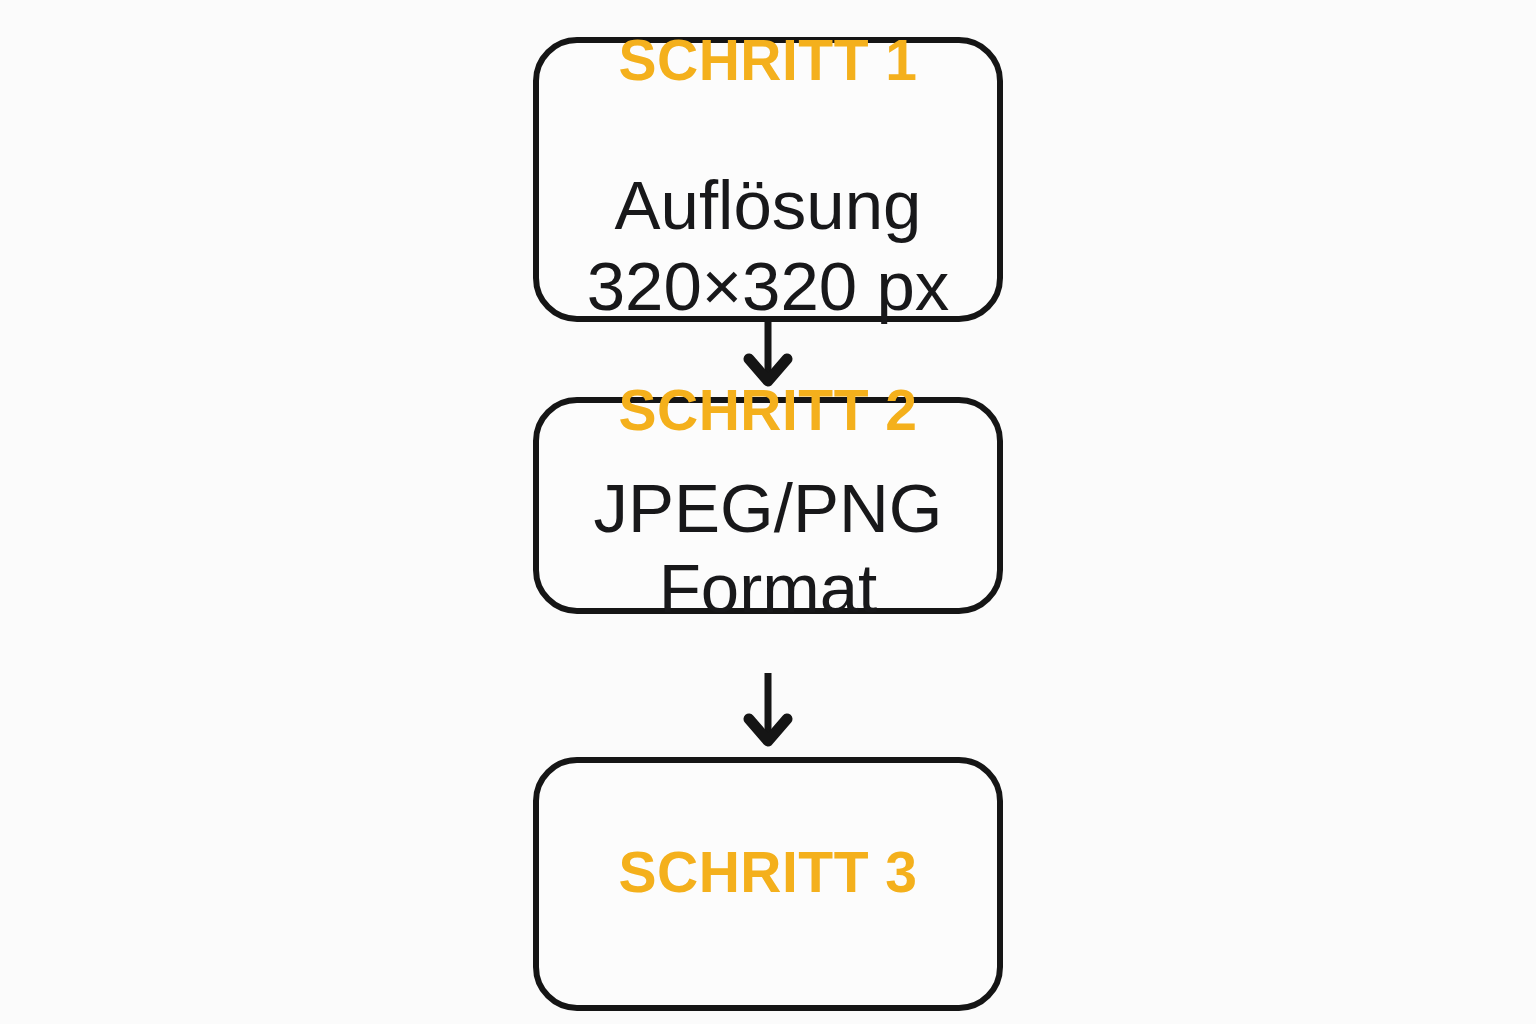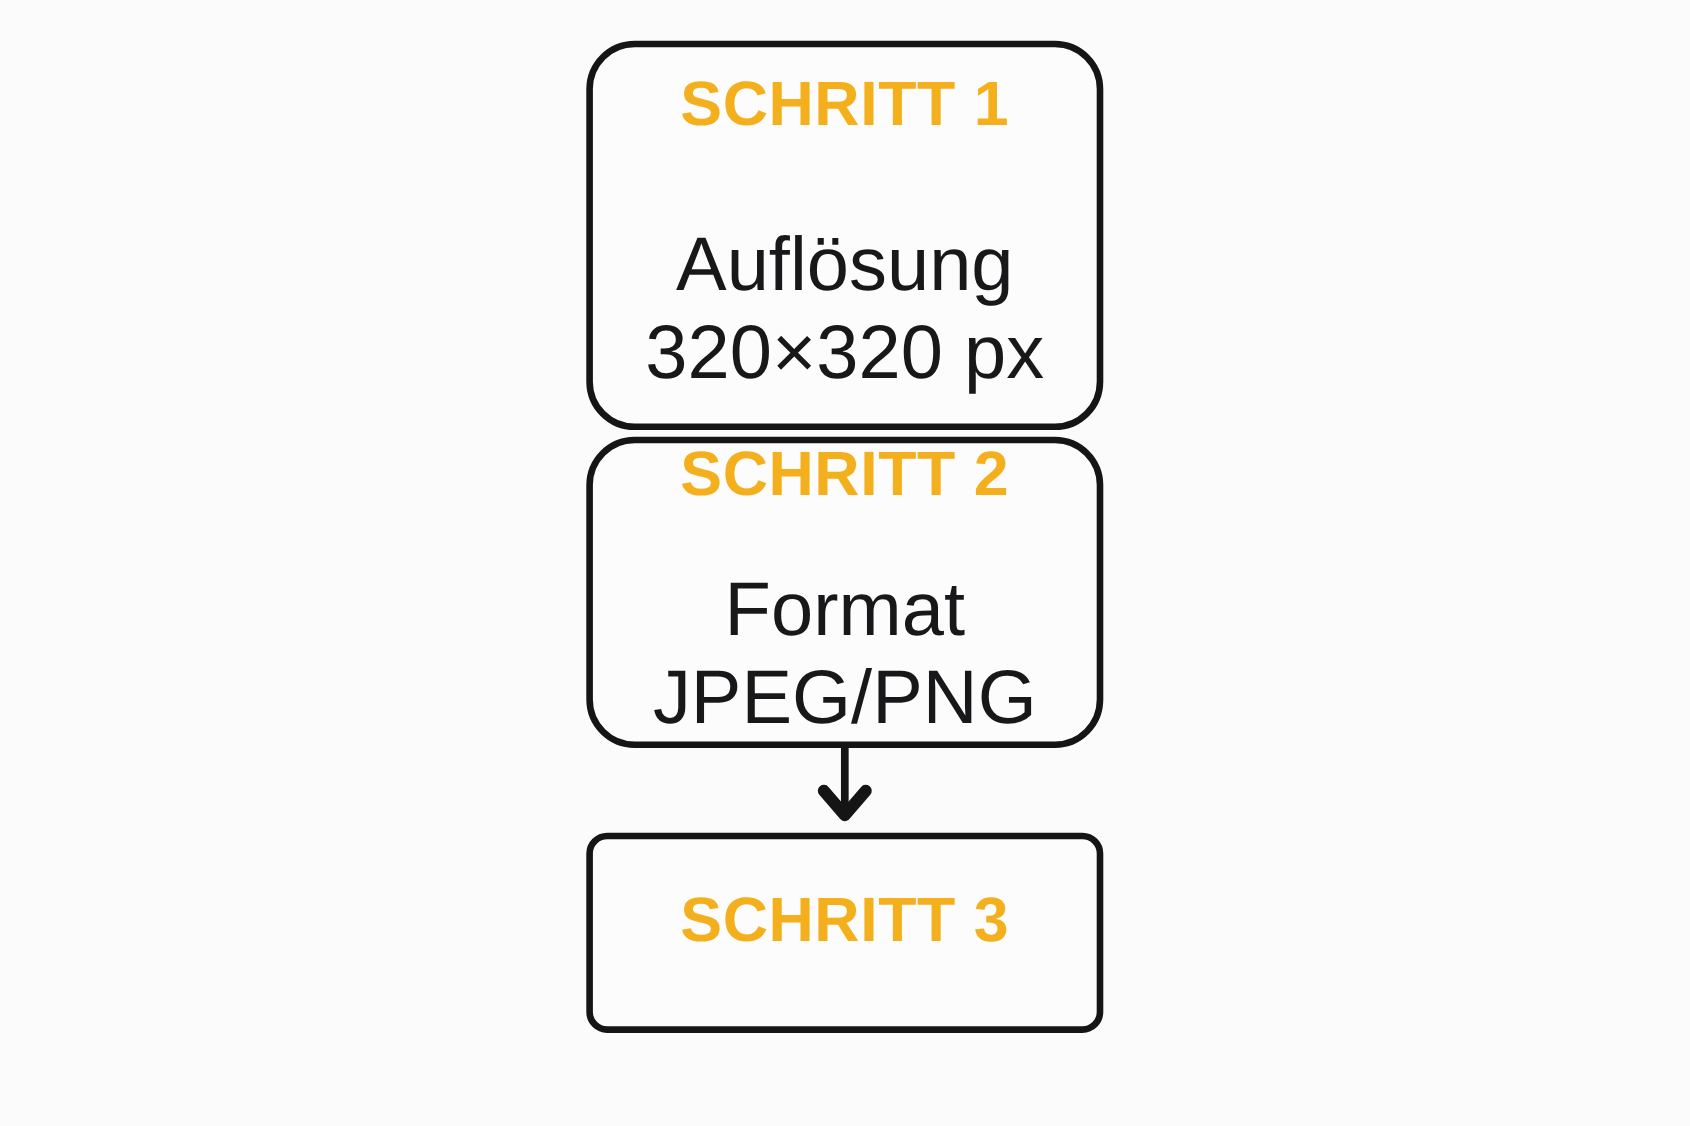--- a/index.html
+++ b/index.html
@@ -39,23 +39,23 @@
     box-sizing: border-box;
     background: #fcfcfc;
     border: 6px solid #151515;
     border-radius: 44px;
     display: flex;
     flex-direction: column;
     align-items: center;
     justify-content: center;
   }
 
-  .step-box--1 { top: 37px;  height: 354px; gap: 43px; }
-  .step-box--2 { top: 397px; height: 283px; justify-content: space-between; }
-  .step-box--3 { top: 757px; height: 182px; border-radius: 19px; }
+  .step-box--1 { top: 37px;  height: 285px; gap: 43px; }
+  .step-box--2 { top: 397px; height: 217px; }
+  .step-box--3 { top: 757px; height: 254px; }
 
   .step-title {
     color: #f4b01c;
     font-size: 57px;
     font-weight: bold;
     letter-spacing: 0.5px;
     line-height: 1;
     white-space: nowrap;
   }
 
@@ -96,22 +96,22 @@
     <div class="step-title">SCHRITT 1</div>
     <div class="step-body">
       <span class="step-body-line">Auflösung</span>
       <span class="step-body-line">320×320 px</span>
     </div>
   </div>
 
   <div class="step-box step-box--2">
     <div class="step-title">SCHRITT 2</div>
     <div class="step-body">
+      <span class="step-body-line">JPEG/PNG</span>
       <span class="step-body-line">Format</span>
-      <span class="step-body-line">JPEG/PNG</span>
     </div>
   </div>
 
   <div class="step-box step-box--3">
     <div class="step-title">SCHRITT 3</div>
     <div class="step-body">
     </div>
   </div>
 
 </div>

